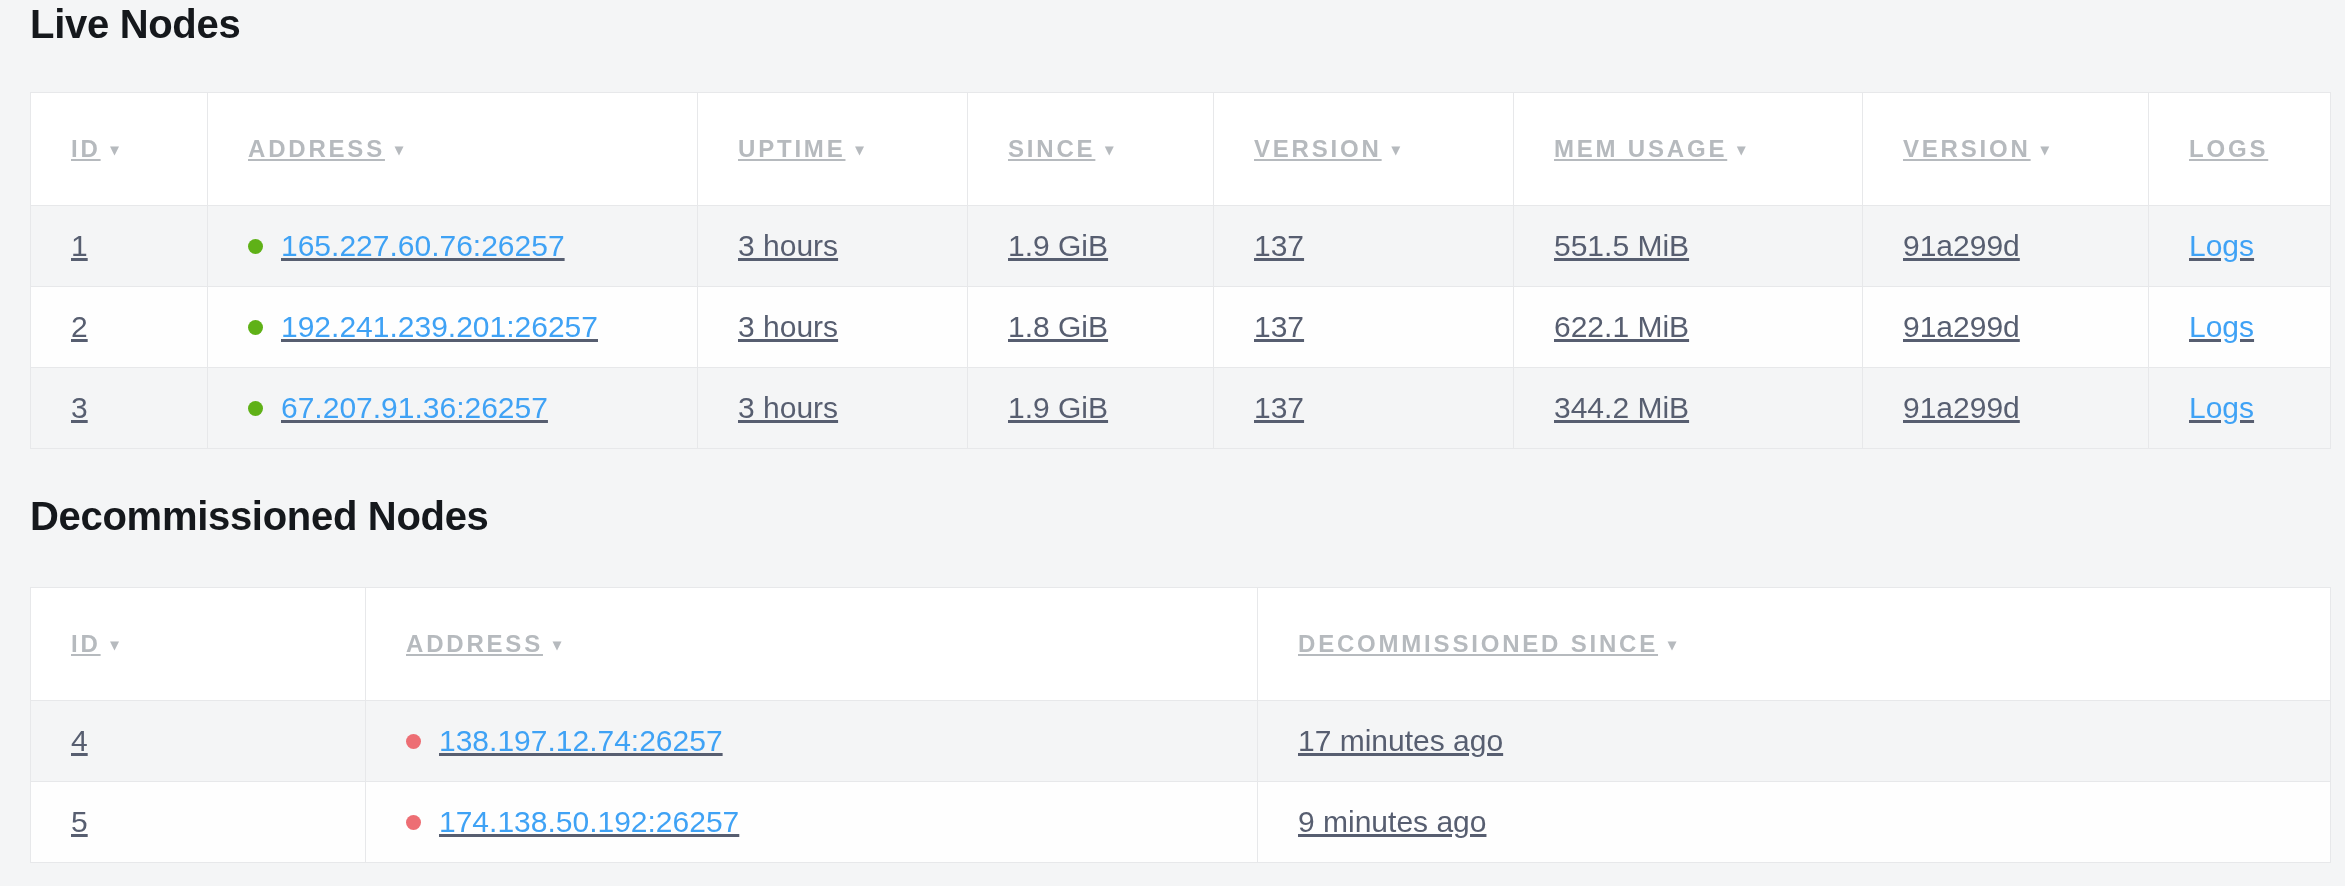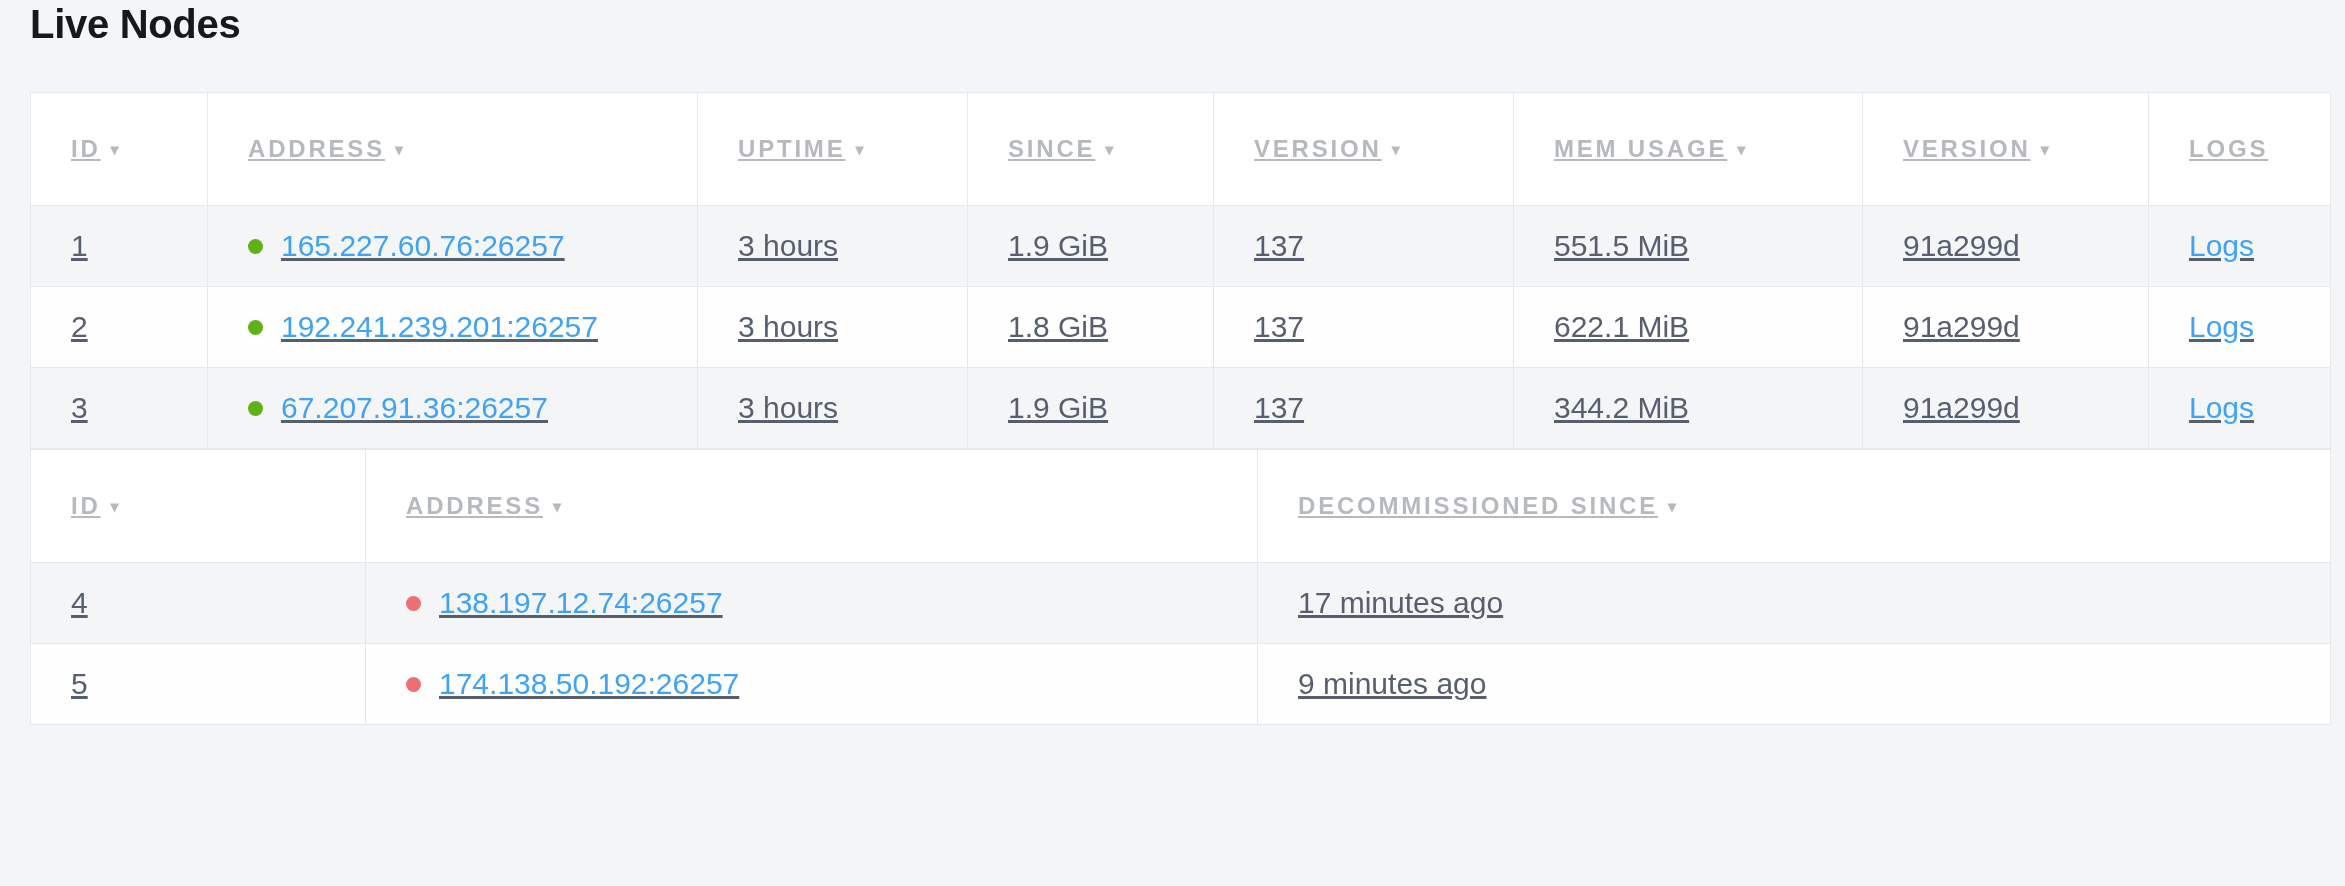--- a/index.html
+++ b/index.html
@@ -142,20 +142,21 @@
           <td>3 hours</td>
           <td>1.9 GiB</td>
           <td>137</td>
           <td>344.2 MiB</td>
           <td>91a299d</td>
           <td><a class="table-link">Logs</a></td>
         </tr>
       </tbody>
   </table>
 
+  <h2 class="section-title" id="decom-title">Decommissioned Nodes</h2>
 
   <table class="nodes-table" id="decom-table">
     <colgroup>
       <col style="width:335px">
         <col style="width:892px">
         <col style="width:1073px">
     </colgroup>
     <thead>
       <tr>
           <th><span>ID</span><span class="sort-arrow">▾</span></th>

